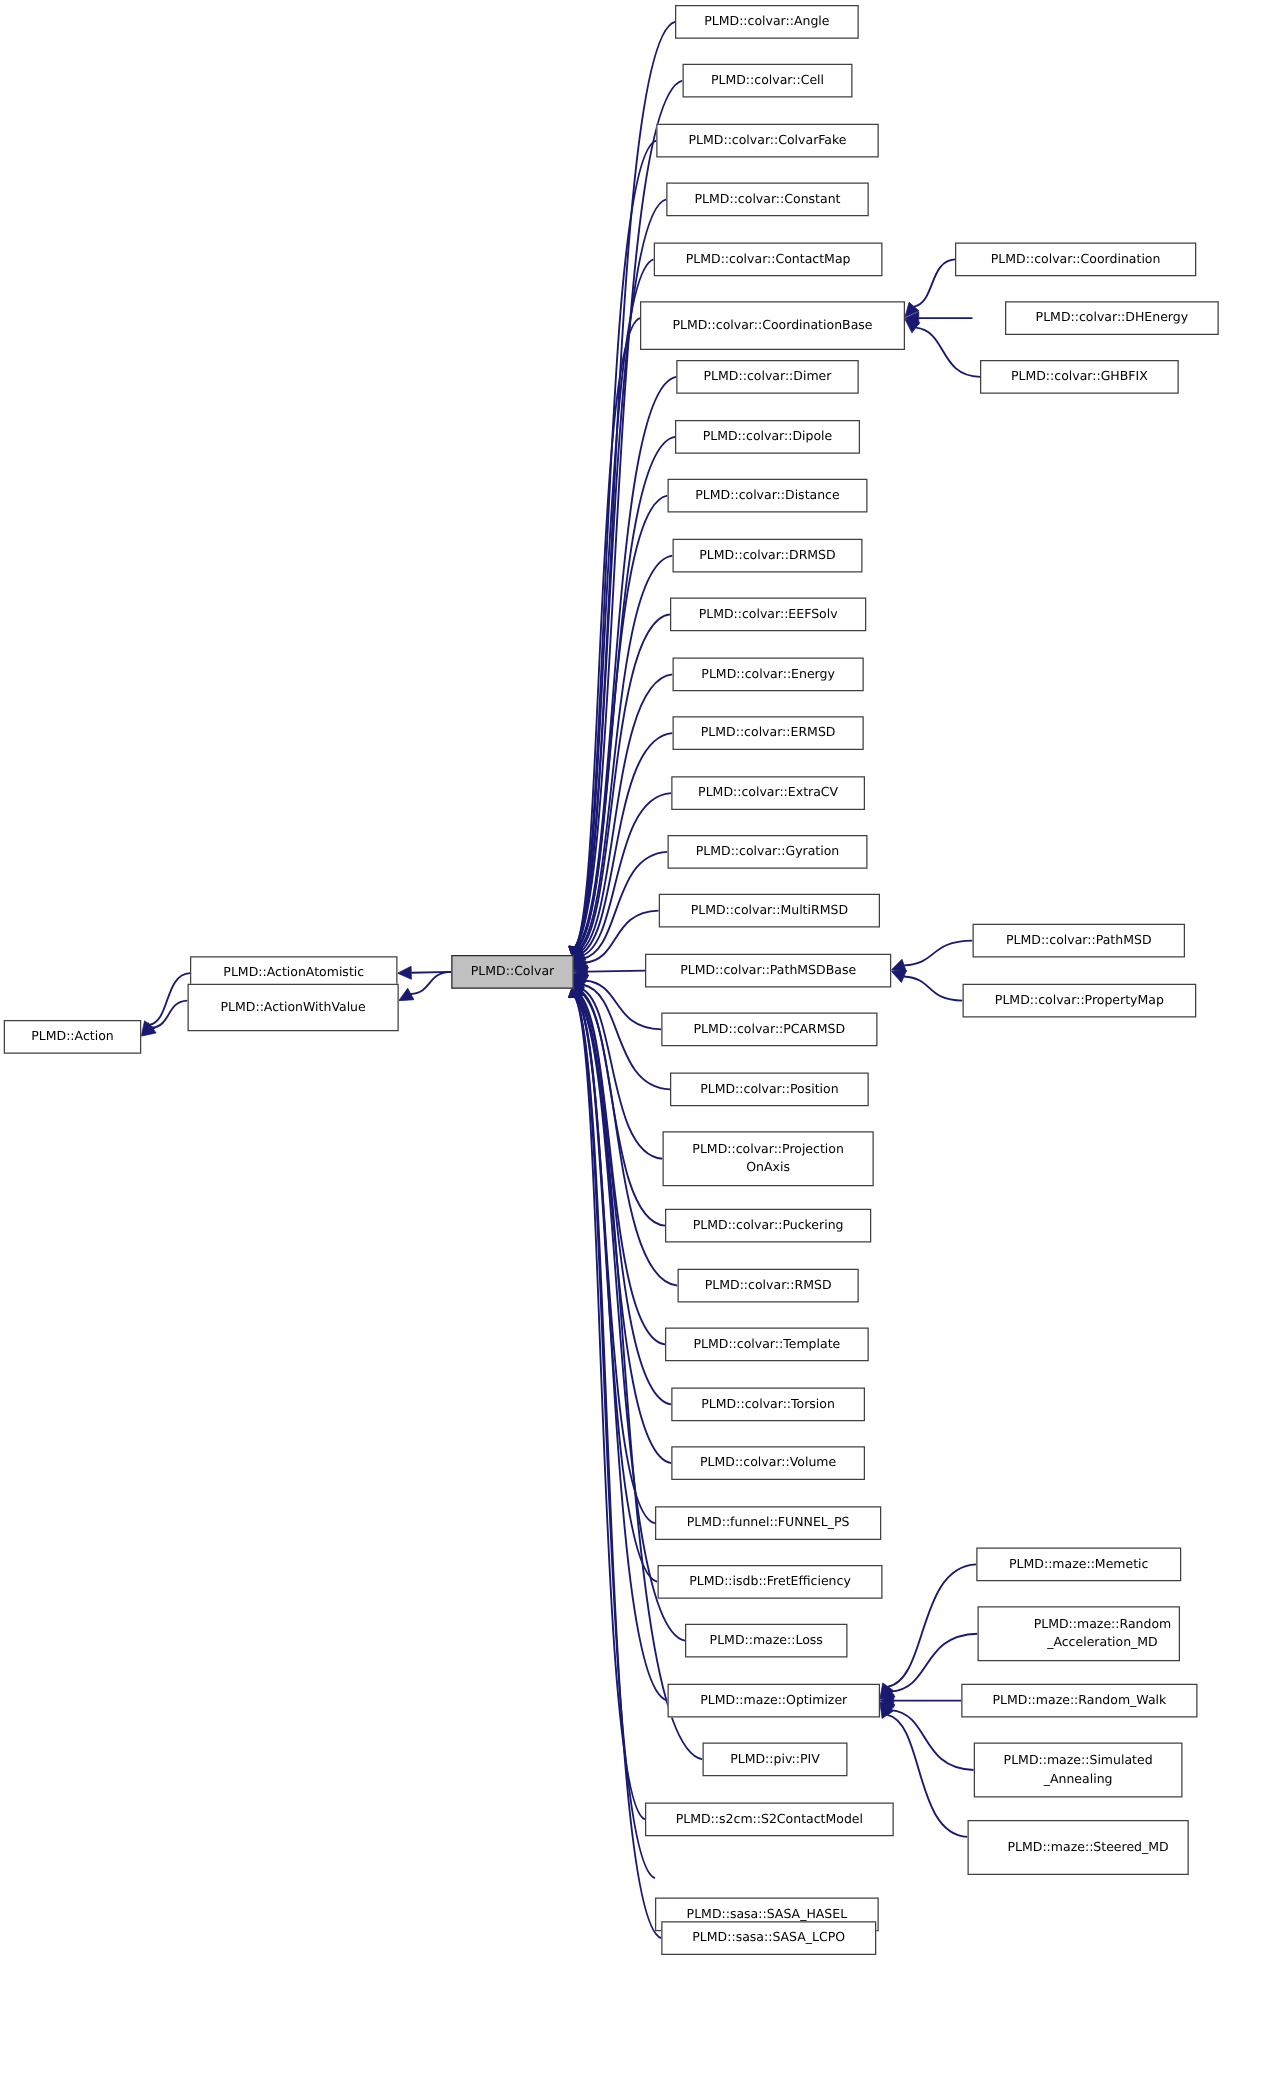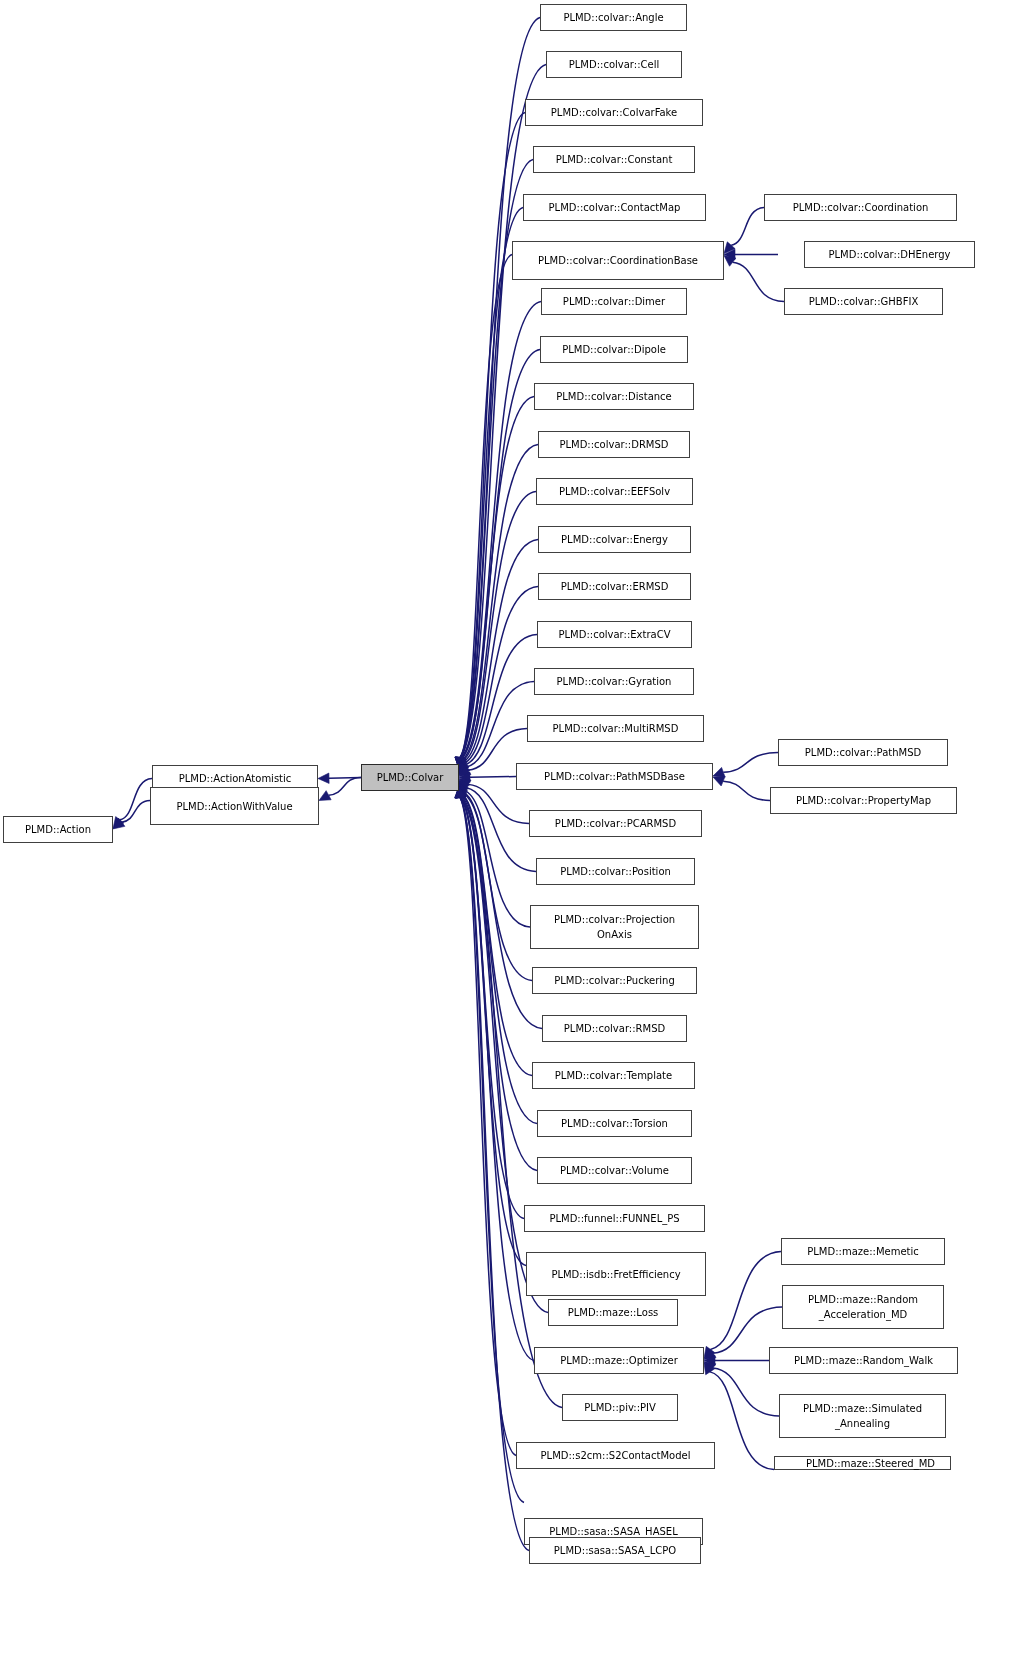--- a/index.html
+++ b/index.html
@@ -140,33 +140,33 @@
       <div class="node" style="left: 529px; top: 810px; width: 173px; height: 27px;"><span class="lbl">PLMD::colvar::PCARMSD</span></div>
       <div class="node" style="left: 536px; top: 858px; width: 159px; height: 27px;"><span class="lbl">PLMD::colvar::Position</span></div>
       <div class="node" style="left: 530px; top: 905px; width: 169px; height: 44px;"><span class="lbl">PLMD::colvar::Projection
 OnAxis</span></div>
       <div class="node" style="left: 532px; top: 967px; width: 165px; height: 27px;"><span class="lbl">PLMD::colvar::Puckering</span></div>
       <div class="node" style="left: 542px; top: 1015px; width: 145px; height: 27px;"><span class="lbl">PLMD::colvar::RMSD</span></div>
       <div class="node" style="left: 532px; top: 1062px; width: 163px; height: 27px;"><span class="lbl">PLMD::colvar::Template</span></div>
       <div class="node" style="left: 537px; top: 1110px; width: 155px; height: 27px;"><span class="lbl">PLMD::colvar::Torsion</span></div>
       <div class="node" style="left: 537px; top: 1157px; width: 155px; height: 27px;"><span class="lbl">PLMD::colvar::Volume</span></div>
       <div class="node" style="left: 524px; top: 1205px; width: 181px; height: 27px;"><span class="lbl">PLMD::funnel::FUNNEL_PS</span></div>
-      <div class="node" style="left: 526px; top: 1252px; width: 180px; height: 44px;"><span class="lbl">PLMD::isdb::FretEfficiency</span></div>
+      <div class="node" style="left: 526px; top: 1252px; width: 180px; height: 27px;"><span class="lbl">PLMD::isdb::FretEfficiency</span></div>
       <div class="node" style="left: 548px; top: 1299px; width: 130px; height: 27px;"><span class="lbl">PLMD::maze::Loss</span></div>
       <div class="node" style="left: 534px; top: 1347px; width: 170px; height: 27px;"><span class="lbl">PLMD::maze::Optimizer</span></div>
       <div class="node" style="left: 562px; top: 1394px; width: 116px; height: 27px;"><span class="lbl">PLMD::piv::PIV</span></div>
       <div class="node" style="left: 516px; top: 1442px; width: 199px; height: 27px;"><span class="lbl">PLMD::s2cm::S2ContactModel</span></div>
       <div class="node" style="left: 524px; top: 1489px; width: 179px; height: 27px; margin-top: 29px;"><span class="lbl">PLMD::sasa::SASA_HASEL</span></div>
       <div class="node" style="left: 529px; top: 1537px; width: 172px; height: 27px;"><span class="lbl">PLMD::sasa::SASA_LCPO</span></div>
       <div class="node" style="left: 764px; top: 194px; width: 193px; height: 27px;"><span class="lbl">PLMD::colvar::Coordination</span></div>
       <div class="node" style="left: 804px; top: 241px; width: 171px; height: 27px;"><span class="lbl">PLMD::colvar::DHEnergy</span></div>
       <div class="node" style="left: 784px; top: 288px; width: 159px; height: 27px;"><span class="lbl">PLMD::colvar::GHBFIX</span></div>
       <div class="node" style="left: 778px; top: 739px; width: 170px; height: 27px;"><span class="lbl">PLMD::colvar::PathMSD</span></div>
       <div class="node" style="left: 770px; top: 787px; width: 187px; height: 27px;"><span class="lbl">PLMD::colvar::PropertyMap</span></div>
       <div class="node" style="left: 781px; top: 1238px; width: 164px; height: 27px;"><span class="lbl">PLMD::maze::Memetic</span></div>
-      <div class="node" style="left: 782px; top: 1285px; width: 162px; height: 44px;"><span class="lbl">PLMD::maze::Random
+      <div class="node" style="left: 782px; top: 1285px; width: 162px; height: 44px; justify-content: flex-end;"><span class="lbl">PLMD::maze::Random
 _Acceleration_MD</span></div>
       <div class="node" style="left: 769px; top: 1347px; width: 189px; height: 27px;"><span class="lbl">PLMD::maze::Random_Walk</span></div>
       <div class="node" style="left: 779px; top: 1394px; width: 167px; height: 44px;"><span class="lbl">PLMD::maze::Simulated
 _Annealing</span></div>
-      <div class="node" style="left: 774px; top: 1456px; width: 177px; height: 14px; padding-left: 16px;"><span class="lbl">PLMD::maze::Steered_MD</span></div>
+      <div class="node" style="left: 774px; top: 1456px; width: 177px; height: 44px; padding-left: 16px;"><span class="lbl">PLMD::maze::Steered_MD</span></div>
     </div>
 </div>
 
 </body></html>

